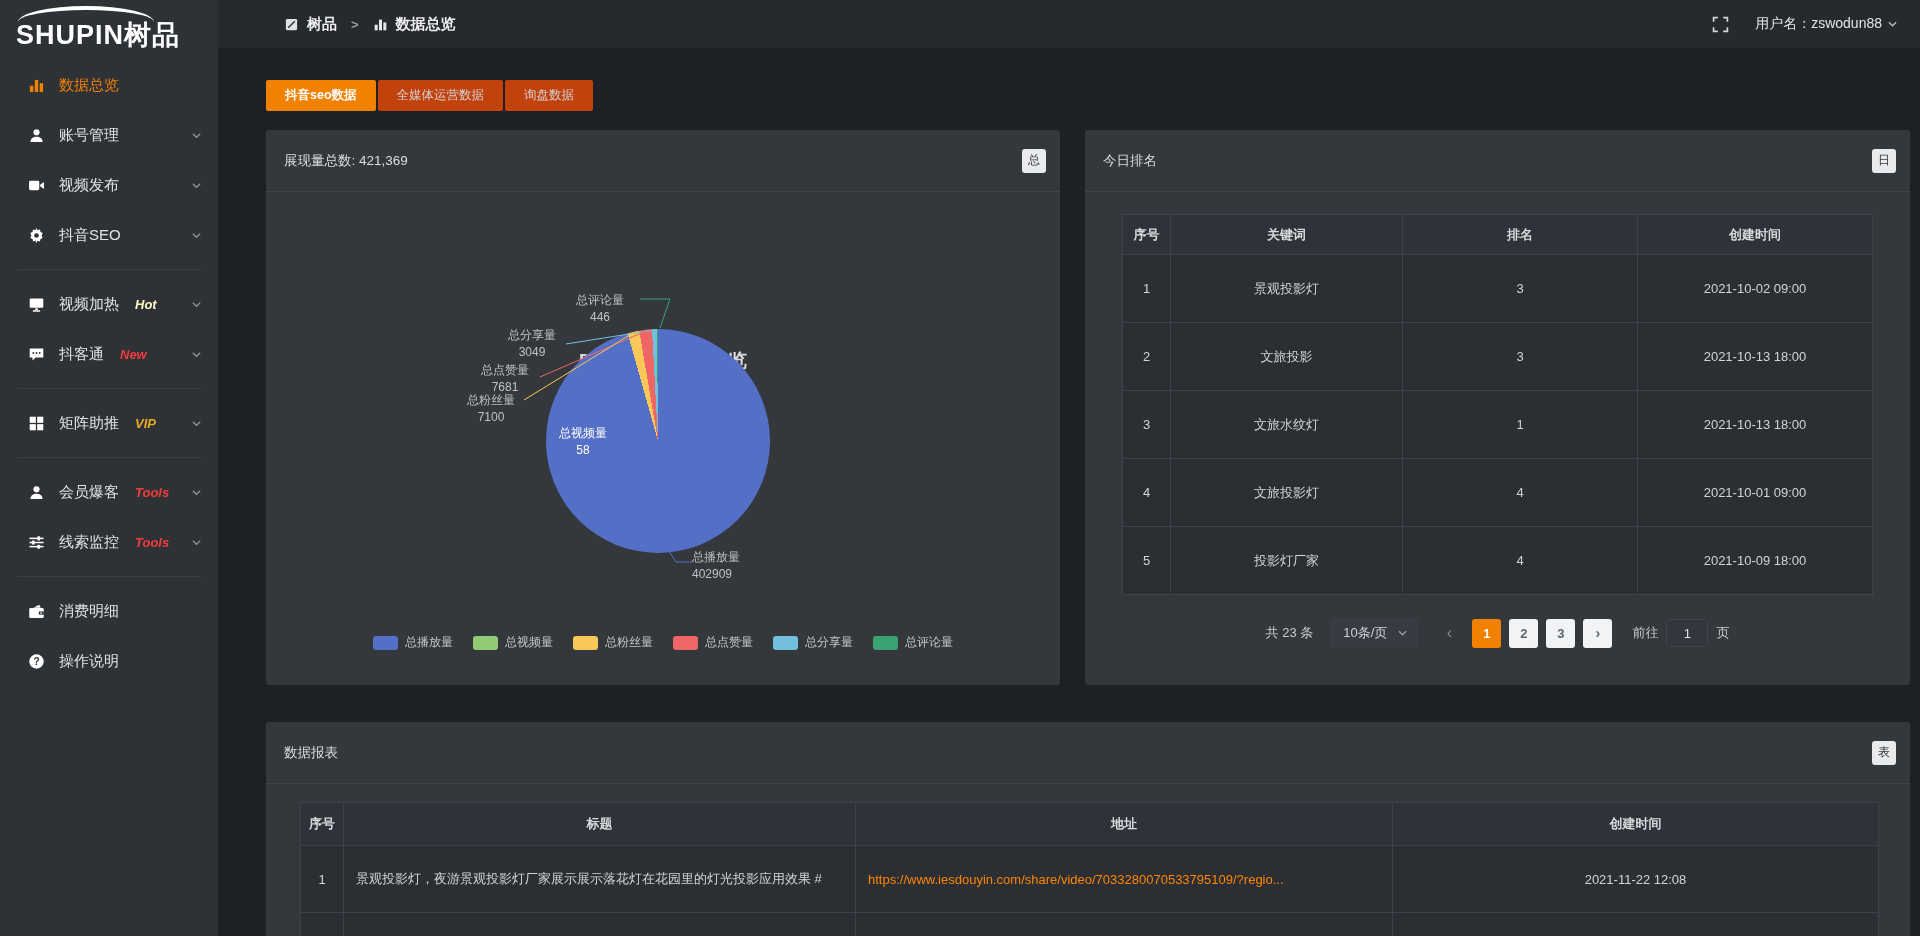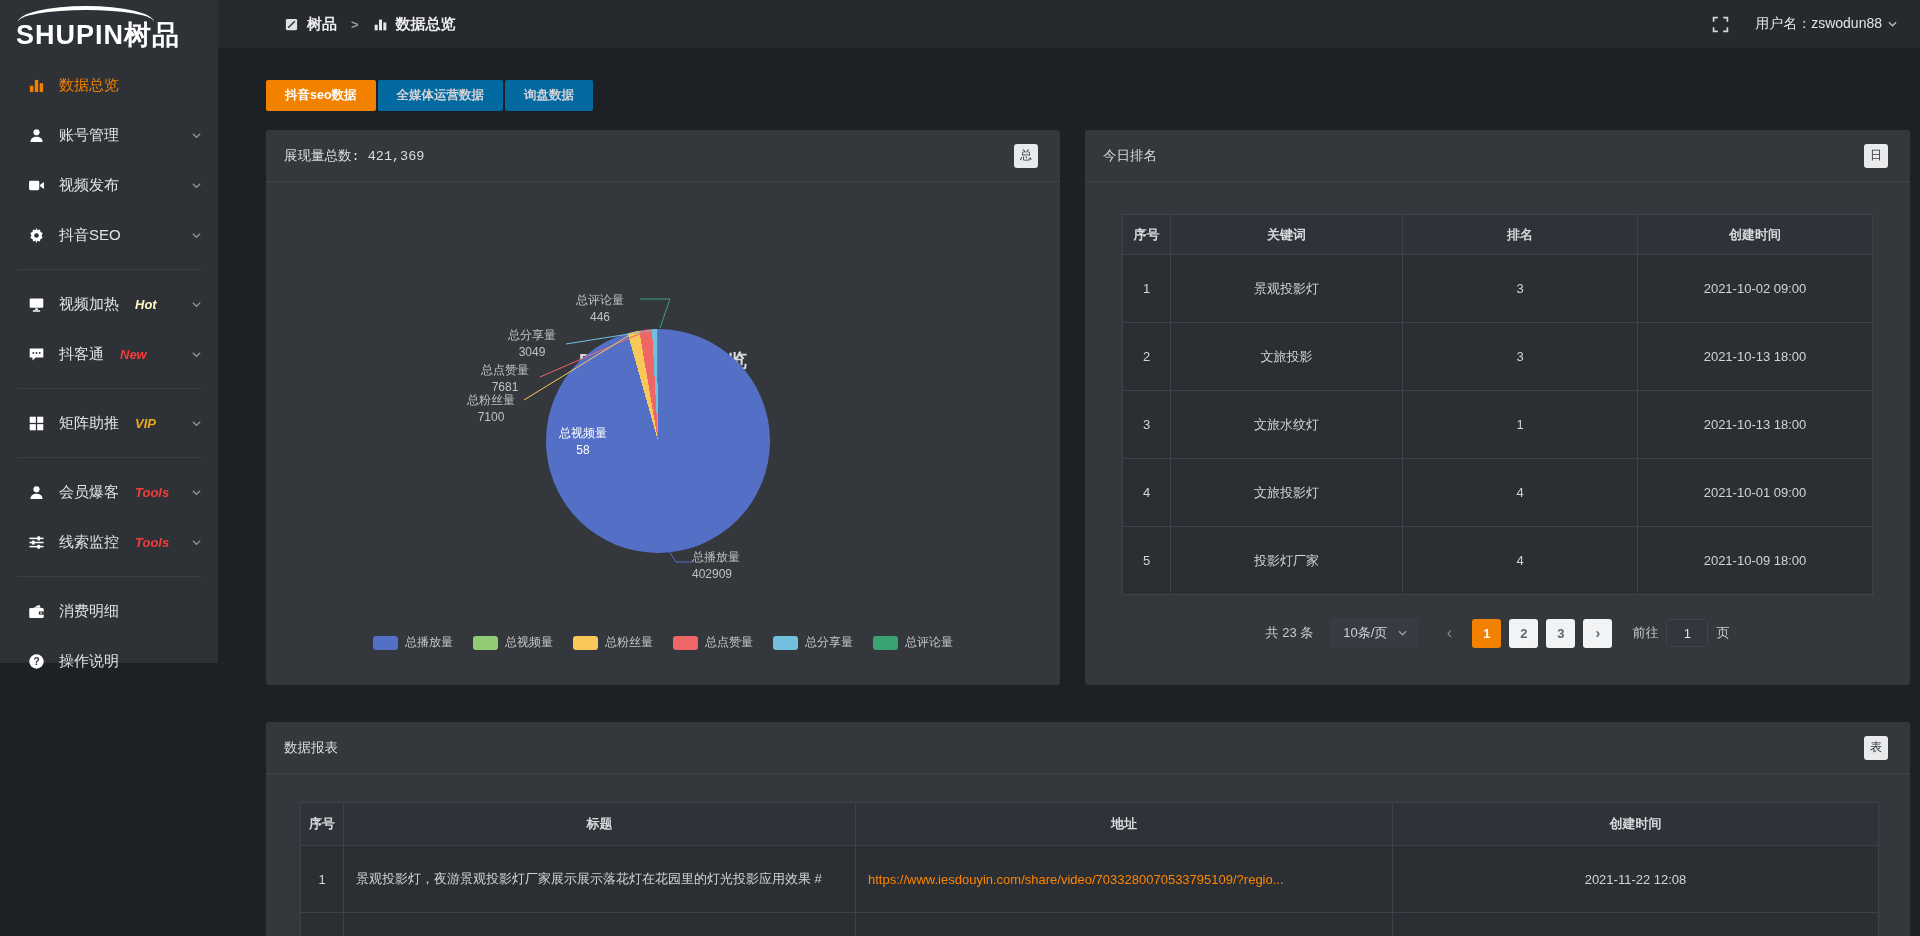--- a/index.html
+++ b/index.html
@@ -2,21 +2,21 @@
 <html><head>
 <meta charset="utf-8">
 <style>
 * { margin:0; padding:0; box-sizing:border-box; }
 html,body { width:1920px; height:936px; overflow:hidden; }
 body {
   background:#1d2024; color:#d6d8da; position:relative;
   font-family:"Liberation Sans","DejaVu Sans",sans-serif; font-size:13px;
 }
 
-.sidebar { position:absolute; left:0; top:0; width:218px; height:663px; background:#2e3237; z-index:5; }
+.sidebar { position:absolute; left:0; top:0; width:218px; height:936px; background:#2e3237; z-index:5; }
 .logo { position:relative; height:60px; }
 .logo-arc { position:absolute; left:18px; top:6px; width:136px; height:16px;
   border-top:4px solid #fff; border-radius:50% 50% 0 0 / 100% 100% 0 0; }
 .logo-text { position:absolute; left:16px; top:17px; font-size:27px; font-weight:bold; color:#fff; letter-spacing:1px; white-space:nowrap; }
 .side-item { position:relative; height:50px; display:flex; align-items:center; padding-left:28px; cursor:pointer; color:#e0e2e4; font-size:15px; }
 .side-item .ic { width:17px; height:17px; margin-right:14px; color:#fff; flex:0 0 auto; }
 .side-item .ic svg { width:100%; height:100%; display:block; }
 .side-item.active, .side-item.active .ic { color:#f28100; }
 .badge { font-style:italic; font-weight:bold; font-size:13px; margin-left:16px; }
 .chev { position:absolute; right:16px; top:50%; transform:translateY(-50%); color:#8e9196; }
@@ -26,25 +26,25 @@
 .crumb { display:flex; align-items:center; font-size:15px; font-weight:bold; color:#ececee; gap:8px; }
 .crumb .ic16 { width:15px; height:15px; color:#e8e9ea; }
 .crumb .ic16 svg { width:100%; height:100%; display:block; }
 .crumb-sep { color:#9a9da1; font-size:13px; margin:0 6px; font-weight:bold; }
 .tb-right { margin-left:auto; display:flex; align-items:center; gap:26px; }
 .fs-btn { width:17px; height:17px; color:#d3d5d8; cursor:pointer; }
 .fs-btn svg { width:100%; height:100%; display:block; }
 .user-box { display:flex; align-items:center; gap:5px; font-size:14px; color:#e4e5e7; cursor:pointer; }
 
 .tabs { position:absolute; left:266px; top:80px; display:flex; gap:2px; }
-.tab { height:31px; padding:0 19px; font-size:12.5px; background:#0369a1; color:#d2d4d7; border:none; border-radius:2px; cursor:pointer; font-family:inherit;font-weight:bold; }
+.tab { height:31px; padding:0 19px; font-size:12.5px; background:#c2410c; color:#d2d4d7; border:none; border-radius:2px; cursor:pointer; font-family:inherit; }
 .tab.active { background:#f28100; color:#fff; font-weight:bold; }
 
 .panel { position:absolute; background:#34373c; border-radius:3px; }
-.panel-head { height:52px; display:flex; align-items:center; padding:0 22px 0 18px; border-bottom:1px solid #3f434a; font-size:13.5px; color:#dbdDDf; color:#dbddde;font-family:Liberation Mono, monospace; }
+.panel-head { height:62px; display:flex; align-items:center; padding:0 14px 0 18px; border-bottom:1px solid #3f434a; font-size:13.5px; color:#dbdDDf; color:#dbddde; }
 .corner-btn { margin-left:auto; width:24px; height:24px; background:#e9eaec; color:#33363b; border:none; border-radius:3px; font-size:12px; cursor:pointer; font-family:inherit; }
 #chartPanel { left:266px; top:130px; width:794px; height:555px; }
 #rankPanel  { left:1085px; top:130px; width:825px; height:555px; }
 #reportPanel{ left:266px; top:722px; width:1644px; height:300px; }
 
 .chart-title { position:absolute; left:0; right:0; top:218px; text-align:center; font-size:19px; font-weight:bold; color:#d8dadc; }
 .pie { position:absolute; left:280px; top:199px; width:224px; height:224px; border-radius:50%; }
 .connectors { position:absolute; left:0; top:0; width:794px; height:555px; pointer-events:none; }
 .pie-label { position:absolute; text-align:center; font-size:12px; line-height:17px; color:#bfc2c5; }
 .pl-comment { left:294px; top:162px; width:80px; }

